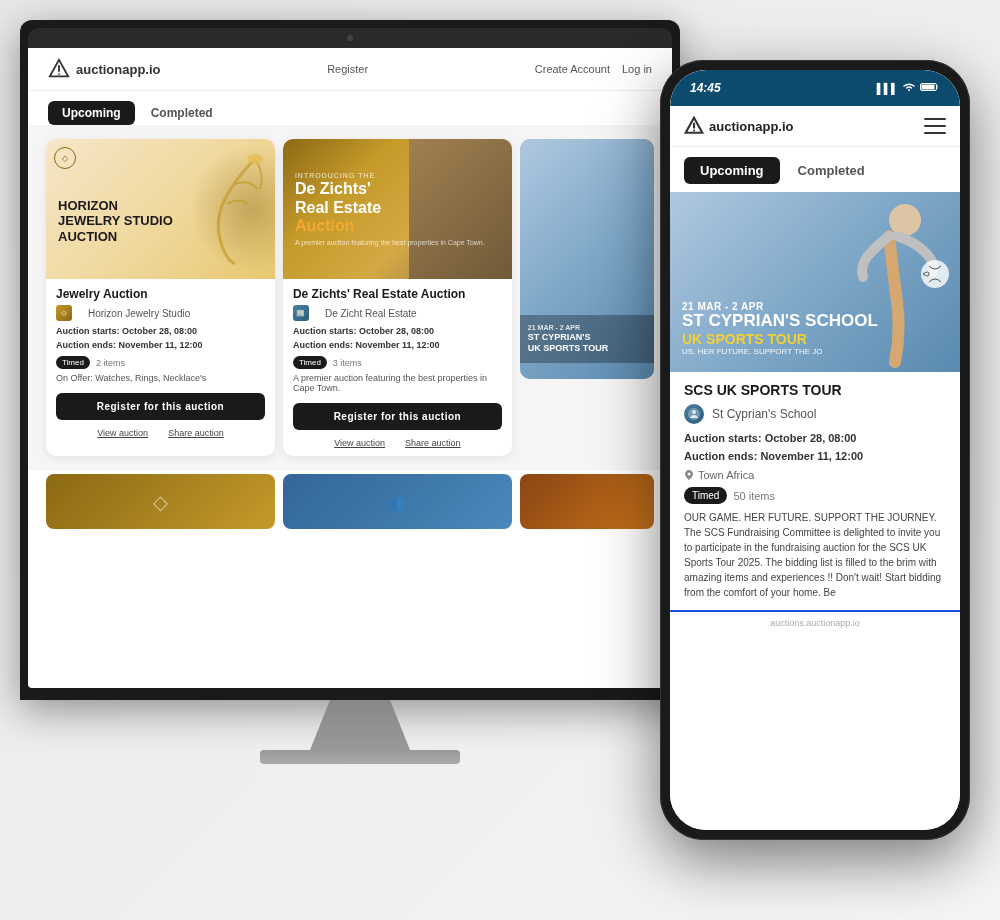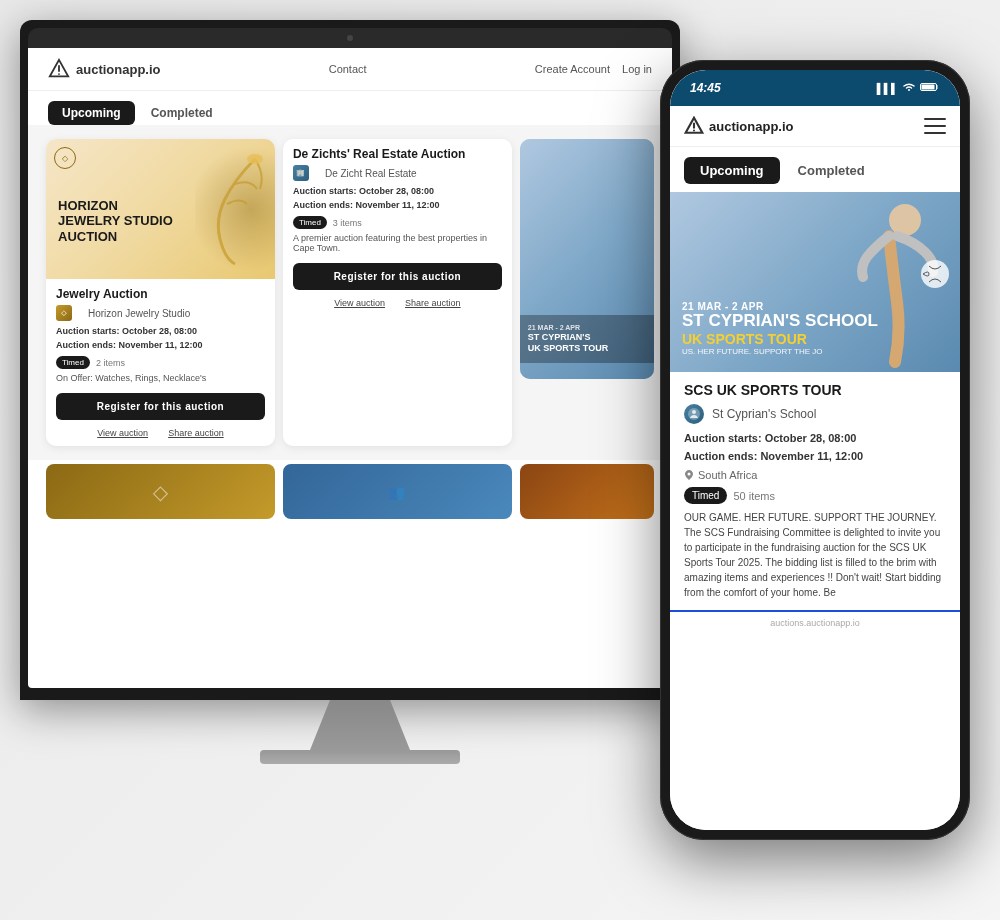--- a/index.html
+++ b/index.html
@@ -652,21 +652,21 @@
           <div class="logo-area">
             <svg class="logo-svg" viewBox="0 0 24 24" fill="none">
               <polygon points="12,2 22,20 2,20" fill="none" stroke="#333" stroke-width="2"></polygon>
               <line x1="12" y1="8" x2="12" y2="15" stroke="#333" stroke-width="2"></line>
               <circle cx="12" cy="17.5" r="1" fill="#333"></circle>
             </svg>
             <span class="logo-text">auctionapp.io</span>
           </div>
           <div class="nav-links">
             <div class="nav-link">
-              <span>Contact</span>
+              <span>Register</span>
             </div>
           </div>
           <div class="auth-links">
             <span>Create Account</span>
             <span>Log in</span>
           </div>
         </div>
 
         <div class="desktop-tabs">
           <button class="tab-btn tab-active">Upcoming</button>
@@ -711,20 +711,30 @@
               <div class="card-desc">On Offer: Watches, Rings, Necklace's</div>
               <button class="register-btn">Register for this auction</button>
               <div class="card-links">
                 <span>View auction</span>
                 <span>Share auction</span>
               </div>
             </div>
           </div>
 
           <div class="auction-card">
+            <div class="realestate-banner">
+              <div class="re-bg-image"></div>
+              <div style="z-index:2;position:relative;">
+                <div class="re-introducing">Introducing The</div>
+                <div class="re-title">De Zichts'</div>
+                <div class="re-title">Real Estate</div>
+                <div class="re-auction">Auction</div>
+                <div class="re-sub">A premier auction featuring the best properties in Cape Town.</div>
+              </div>
+            </div>
             <div class="card-body">
               <div class="card-title">De Zichts' Real Estate Auction</div>
               <div class="card-organizer">
                 <div class="org-icon" style="background:linear-gradient(135deg,#4a7fa0,#2a5f80);">🏢</div>
                 <span class="org-name">De Zicht Real Estate</span>
               </div>
               <div class="card-dates">
                 <div>Auction starts: October 28, 08:00</div>
                 <div>Auction ends: November 11, 12:00</div>
               </div>
@@ -859,21 +869,21 @@
             <div class="phone-dates">
               <div>Auction starts: October 28, 08:00</div>
               <div>Auction ends: November 11, 12:00</div>
             </div>
 
             <div class="phone-location">
               <svg width="10" height="12" viewBox="0 0 10 12" fill="none">
                 <path d="M5,1 C2.8,1 1,2.8 1,5 C1,7.8 5,11 5,11 C5,11 9,7.8 9,5 C9,2.8 7.2,1 5,1 Z" fill="#888"></path>
                 <circle cx="5" cy="5" r="1.5" fill="white"></circle>
               </svg>
-              <span>South Africa</span>
+              <span>Town Africa</span>
             </div>
 
             <div class="phone-tags">
               <span class="phone-tag-timed">Timed</span>
               <span class="phone-tag-items">50 items</span>
             </div>
 
             <div class="phone-desc">OUR GAME. HER FUTURE. SUPPORT THE JOURNEY. The SCS Fundraising Committee is delighted to invite you to participate in the fundraising auction for the SCS UK Sports Tour 2025. The bidding list is filled to the brim with amazing items and experiences !! Don't wait! Start bidding from the comfort of your home. Be</div>
           </div>
 

